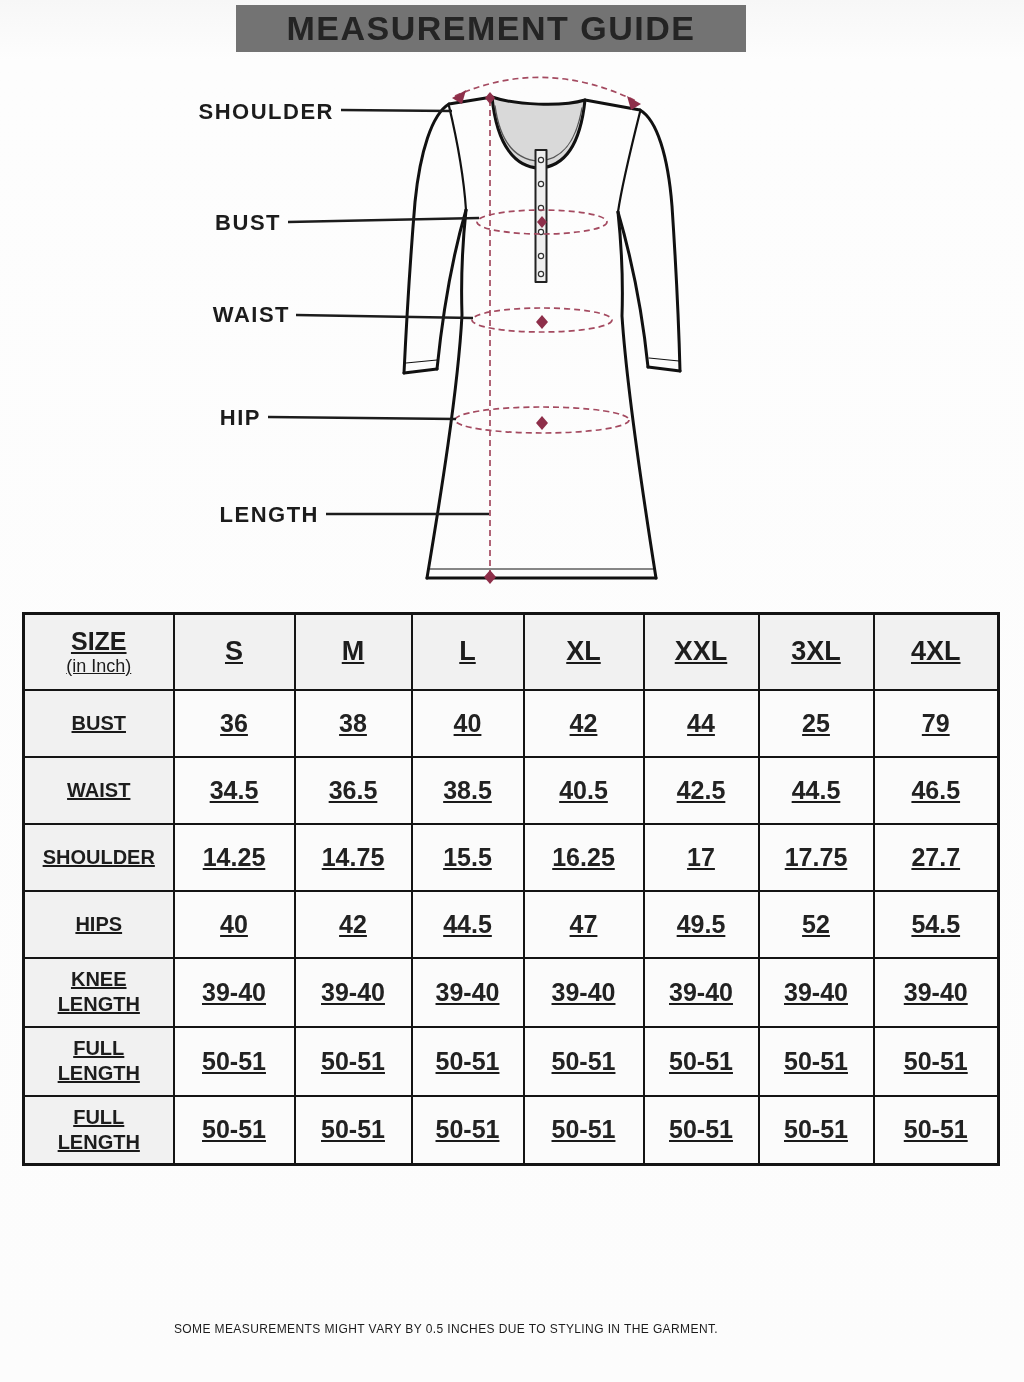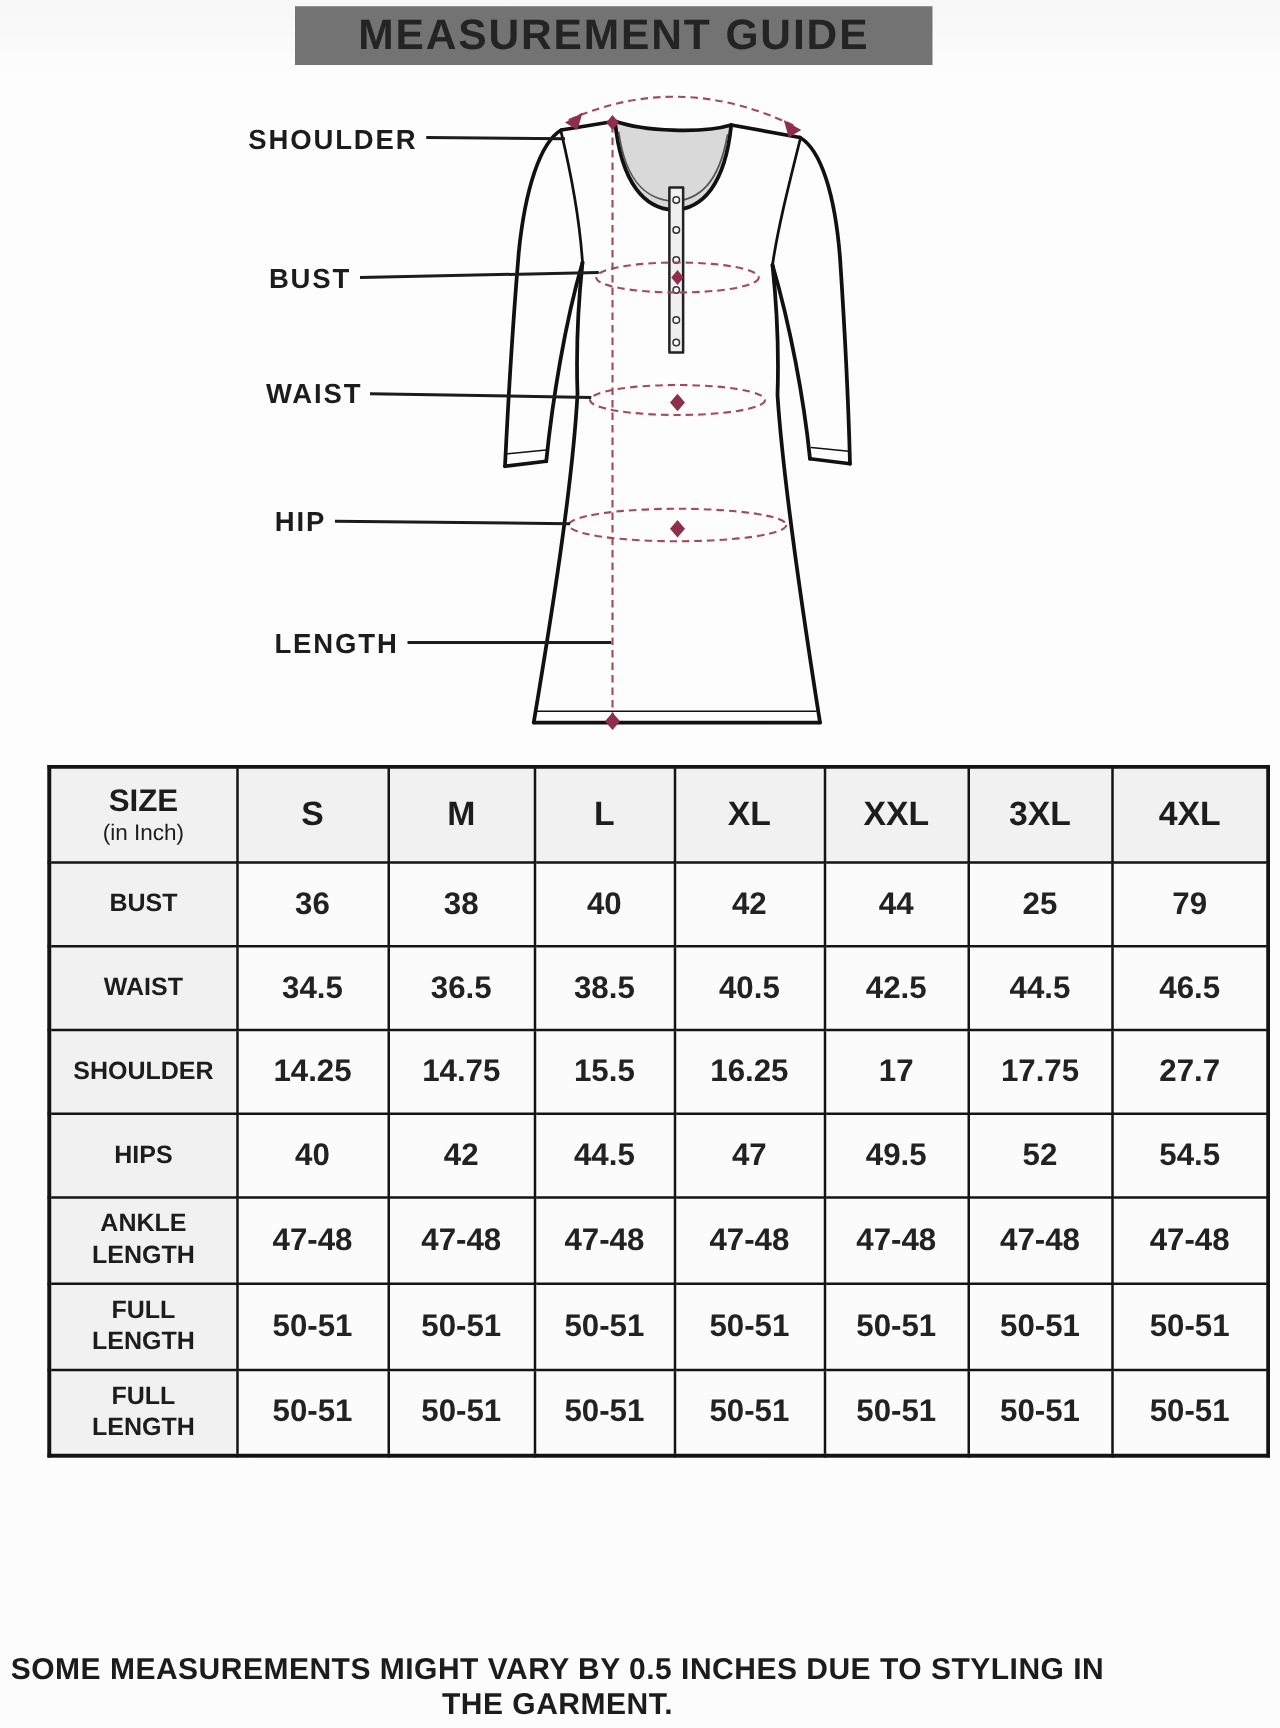--- a/index.html
+++ b/index.html
@@ -25,25 +25,26 @@
 
   
   .diagram{position:absolute;left:0;top:56px;width:1024px;height:548px;}
   .diagram text{
     font-family:"Liberation Sans", sans-serif;
     font-size:22px;font-weight:700;letter-spacing:1.5px;fill:#1c1c1c;
   }
 
   
   table.size-table{
-    position:absolute;left:38px;top:612px;
+    position:absolute;left:22px;top:612px;
     border-collapse:collapse;
     table-layout:fixed;
-    background:#4c1d95;
+    background:#eab308;
     border:3px solid #141414;
+    text-decoration:underline;
   }
   .size-table th,.size-table td{
     border:2px solid #141414;
     text-align:center;vertical-align:middle;
     padding:0;
   }
   .size-table thead tr{height:76px;}
   .size-table thead th{background:#f1f1f1;font-size:27px;font-weight:700;color:#1d1d1d;}
   .size-table th.corner{font-size:25px;line-height:1.15;}
   .size-table th.corner .unit{display:block;font-size:18px;font-weight:400;}
@@ -52,21 +53,21 @@
   }
   .size-table tbody td{font-size:25px;font-weight:700;color:#222;background:#fbfbfb;}
   .size-table tbody tr{height:67px;}
   .size-table tbody tr:nth-child(n+5){height:69px;}
   .size-table tbody tr:nth-child(n+8){height:69px;}
 
   
   .note{
     position:absolute;left:0;top:1322px;width:892px;
     text-align:center;
-    font-size:24px;font-weight:700;letter-spacing:.4px;color:#1c1c1c;
+    font-size:12px;font-weight:400;letter-spacing:.4px;color:#1c1c1c;
   }
 </style>
 </head>
 <body>
 
 <div class="page"></div>
 
 <div class="title-band">
   <h1>MEASUREMENT GUIDE</h1>
 </div>
@@ -205,28 +206,28 @@
         <th class="rowlabel">HIPS</th>
         <td>40</td>
         <td>42</td>
         <td>44.5</td>
         <td>47</td>
         <td>49.5</td>
         <td>52</td>
         <td>54.5</td>
       </tr>
       <tr>
-        <th class="rowlabel">ANKLE<br>LENGTH</th>
-        <td>47-48</td>
-        <td>47-48</td>
-        <td>47-48</td>
-        <td>47-48</td>
-        <td>47-48</td>
-        <td>47-48</td>
-        <td>47-48</td>
+        <th class="rowlabel">KNEE<br>LENGTH</th>
+        <td>39-40</td>
+        <td>39-40</td>
+        <td>39-40</td>
+        <td>39-40</td>
+        <td>39-40</td>
+        <td>39-40</td>
+        <td>39-40</td>
       </tr>
       <tr>
         <th class="rowlabel">FULL<br>LENGTH</th>
         <td>50-51</td>
         <td>50-51</td>
         <td>50-51</td>
         <td>50-51</td>
         <td>50-51</td>
         <td>50-51</td>
         <td>50-51</td>

